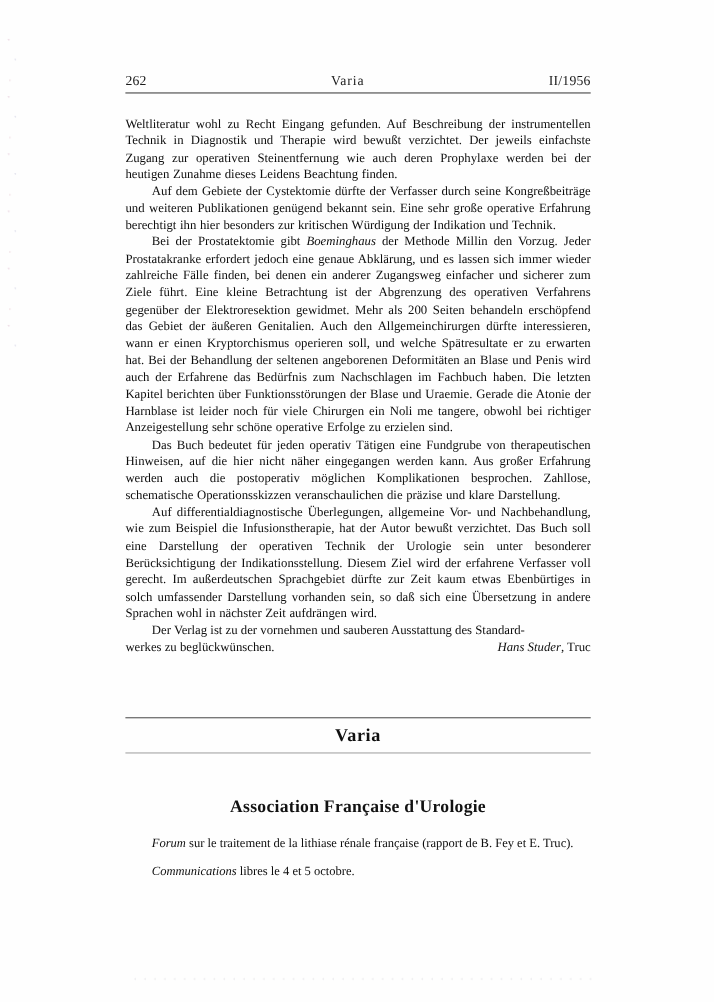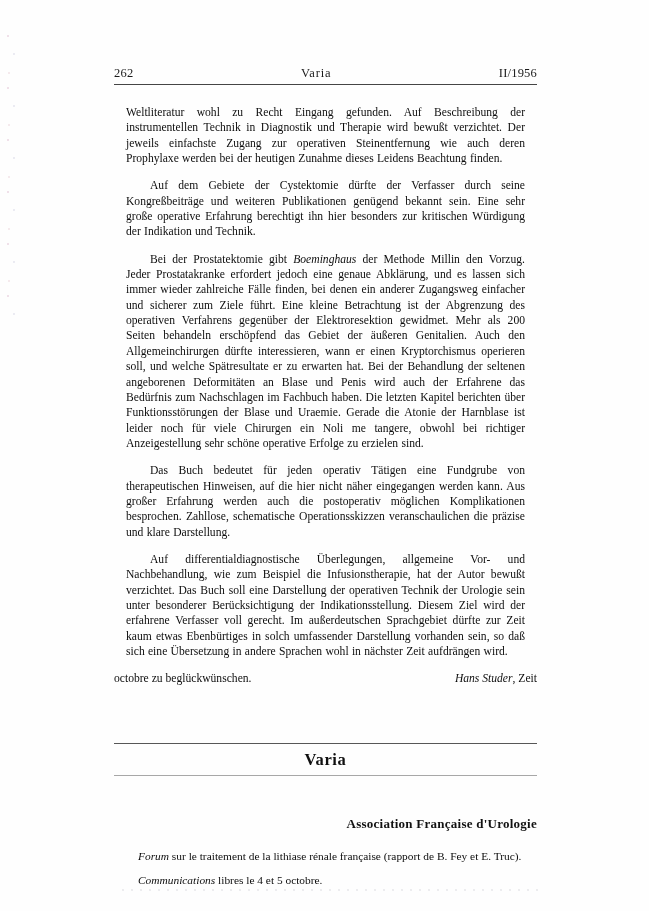--- a/index.html
+++ b/index.html
@@ -70,21 +70,21 @@
   .rule-head {
     height: 0;
     border-top: 1.3px solid #2b2b2b;
     margin-top: 3px;
     opacity: .88;
   }
 
   
   .body-block { margin-top: 20px; }
   p.para {
-    margin: 12px;
+    margin: 0;
     font-size: 11.6px;
     line-height: 15.35px;
     text-align: justify;
     text-justify: inter-word;
     hyphens: manual;
     word-spacing: .4px;
   }
   p.para + p.para { text-indent: 24px; }
   i, .it { font-style: italic; }
 
@@ -121,23 +121,23 @@
     font-weight: bold;
     font-size: 16.5px;
     letter-spacing: .6px;
     padding: 6px 0 5px;
     color: #101010;
   }
 
   
   .fr-block { margin-top: 40px; }
   .sub-head {
-    text-align: right;
+    text-align: center;
     font-weight: bold;
-    font-size: 13px;
+    font-size: 16px;
     letter-spacing: .25px;
     color: #121212;
   }
   .fr-body { margin-top: 17px; }
   p.fr {
     margin: 0;
     font-size: 11.4px;
     line-height: 15.6px;
     text-align: justify;
     text-indent: 24px;
@@ -163,23 +163,24 @@
 
     <div class="body-block">
       <div id="review-paragraphs">
           <p class="para"><span>Weltliteratur wohl zu Recht Eingang gefunden. Auf Beschreibung der instrumentellen Technik in Diagnostik und Therapie wird bewußt verzichtet. Der jeweils einfachste Zugang zur operativen Steinentfernung wie auch deren Prophylaxe werden bei der heutigen Zunahme dieses Leidens Beachtung finden.</span></p>
           <p class="para"><span>Auf dem Gebiete der Cystektomie dürfte der Verfasser durch seine Kongreßbeiträge und weiteren Publikationen genügend bekannt sein. Eine sehr große operative Erfahrung berechtigt ihn hier besonders zur kritischen Würdigung der Indikation und Technik.</span></p>
           <p class="para"><span>Bei der Prostatektomie gibt </span><i>Boeminghaus</i><span> der Methode Millin den Vorzug. Jeder Prostatakranke erfordert jedoch eine genaue Abklärung, und es lassen sich immer wieder zahlreiche Fälle finden, bei denen ein anderer Zugangsweg einfacher und sicherer zum Ziele führt. Eine kleine Betrachtung ist der Abgrenzung des operativen Verfahrens gegenüber der Elektroresektion gewidmet. Mehr als 200 Seiten behandeln erschöpfend das Gebiet der äußeren Genitalien. Auch den Allgemeinchirurgen dürfte interessieren, wann er einen Kryptorchismus operieren soll, und welche Spätresultate er zu erwarten hat. Bei der Behandlung der seltenen angeborenen Deformitäten an Blase und Penis wird auch der Erfahrene das Bedürfnis zum Nachschlagen im Fachbuch haben. Die letzten Kapitel berichten über Funktionsstörungen der Blase und Uraemie. Gerade die Atonie der Harnblase ist leider noch für viele Chirurgen ein Noli me tangere, obwohl bei richtiger Anzeigestellung sehr schöne operative Erfolge zu erzielen sind.</span></p>
           <p class="para"><span>Das Buch bedeutet für jeden operativ Tätigen eine Fundgrube von therapeutischen Hinweisen, auf die hier nicht näher eingegangen werden kann. Aus großer Erfahrung werden auch die postoperativ möglichen Komplikationen besprochen. Zahllose, schematische Operationsskizzen veranschaulichen die präzise und klare Darstellung.</span></p>
           <p class="para"><span>Auf differentialdiagnostische Überlegungen, allgemeine Vor- und Nachbehandlung, wie zum Beispiel die Infusionstherapie, hat der Autor bewußt verzichtet. Das Buch soll eine Darstellung der operativen Technik der Urologie sein unter besonderer Berücksichtigung der Indikationsstellung. Diesem Ziel wird der erfahrene Verfasser voll gerecht. Im außerdeutschen Sprachgebiet dürfte zur Zeit kaum etwas Ebenbürtiges in solch umfassender Darstellung vorhanden sein, so daß sich eine Übersetzung in andere Sprachen wohl in nächster Zeit aufdrängen wird.</span></p>
         </div>
 
+      <p class="sig-line" style="text-indent:24px">Der Verlag ist zu der vornehmen und sauberen Ausstattung des Standard-</p>
       <div class="sig-row">
-        <span class="tail">octobre zu beglückwünschen.</span>
-        <span class="sig"><i>Hans Studer</i><span>, Zeit</span></span>
+        <span class="tail">werkes zu beglückwünschen.</span>
+        <span class="sig"><i>Hans Studer</i><span>, Truc</span></span>
       </div>
     </div>
 
     <div class="varia-block">
       <div class="rule-thick"></div>
       <div class="varia-title">Varia</div>
       <div class="rule-thin"></div>
     </div>
 
     <div class="fr-block">

